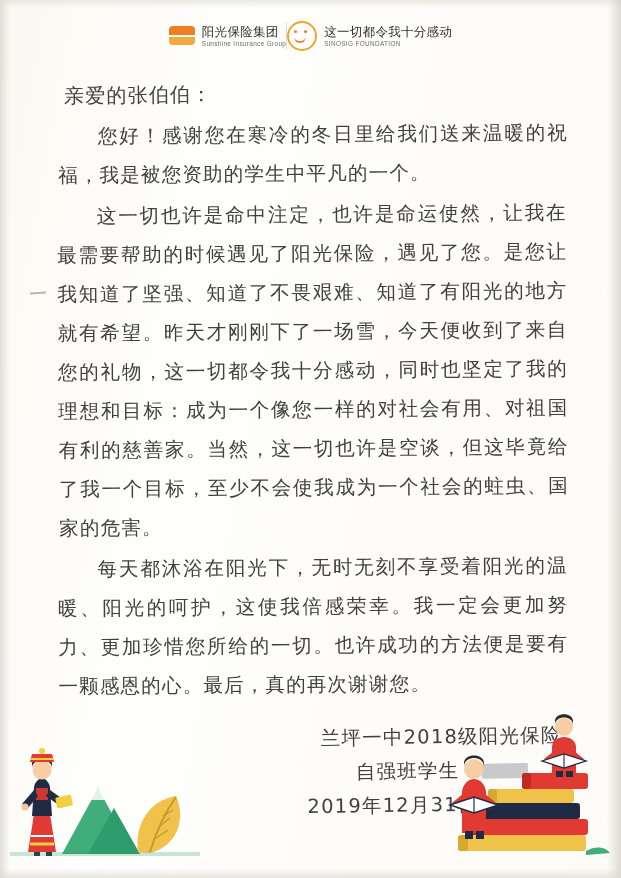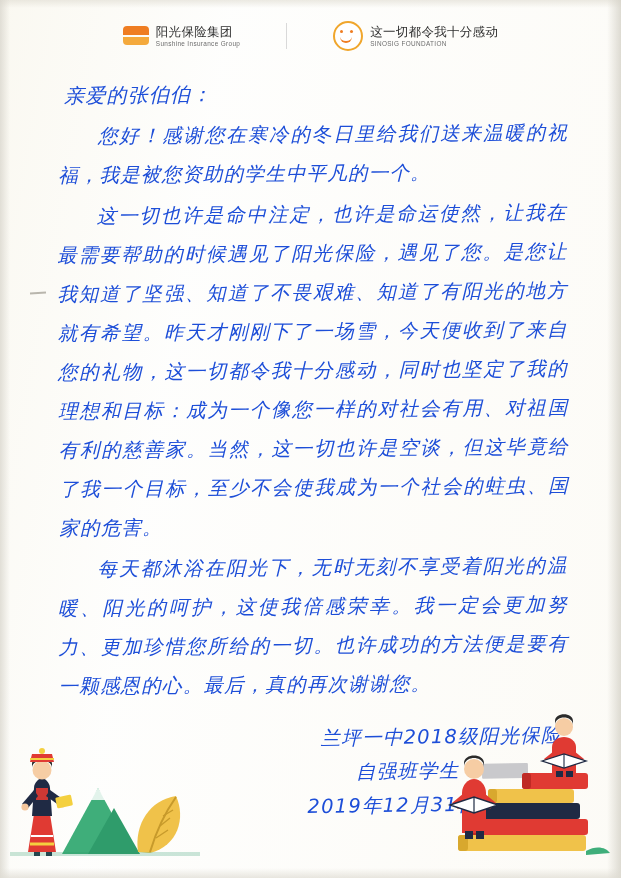--- a/index.html
+++ b/index.html
@@ -58,21 +58,20 @@
   
   .letterhead {
     position: absolute;
     top: 14px;
     left: 0;
     right: 0;
     height: 44px;
     display: flex;
     align-items: center;
     justify-content: center;
-    gap: 46px;
   }
   .logo-block {
     display: flex;
     align-items: center;
     gap: 7px;
   }
   .logo-mark {
     width: 26px;
     height: 26px;
     position: relative;
@@ -164,22 +163,21 @@
   .para {
     text-indent: 40px;
     text-align: justify;
     text-justify: inter-character;
     transform: rotate(-0.45deg);
   }
   .para + .para {
     margin-top: 2px;
   }
   .hand-ink {
-    color: #1d4ed8;
-    font-style: italic;
+    color: #404040;
   }
   .signature {
     margin-top: 18px;
     text-align: right;
     line-height: 34px;
     transform: rotate(-0.8deg);
     padding-right: 6px;
   }
   .sig-line {
     display: block;

